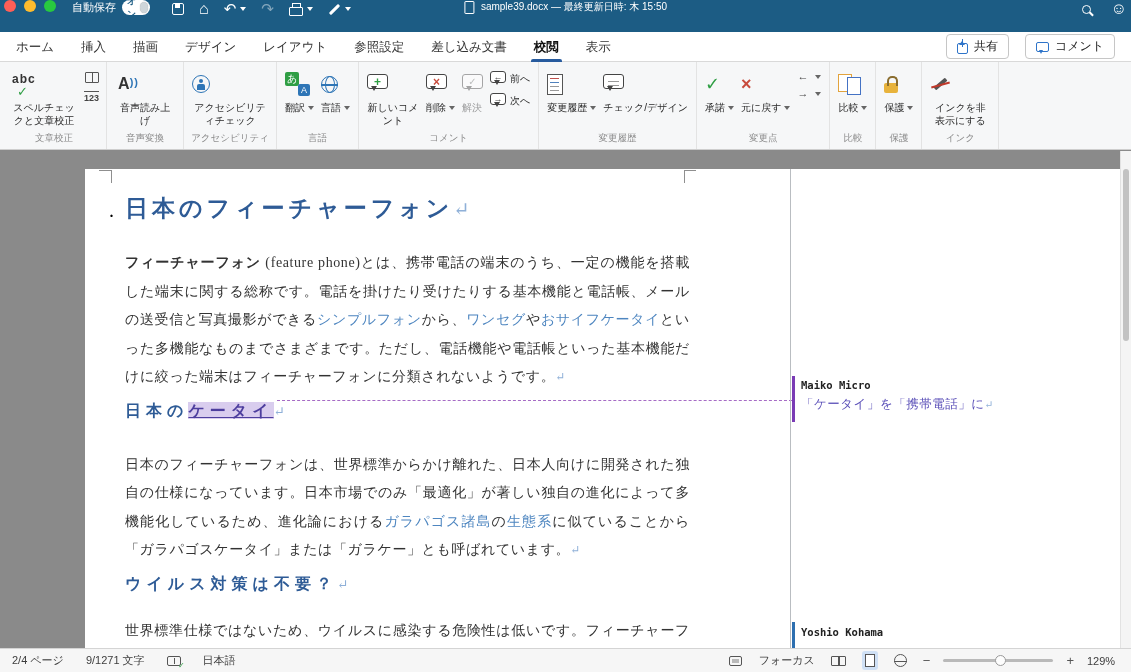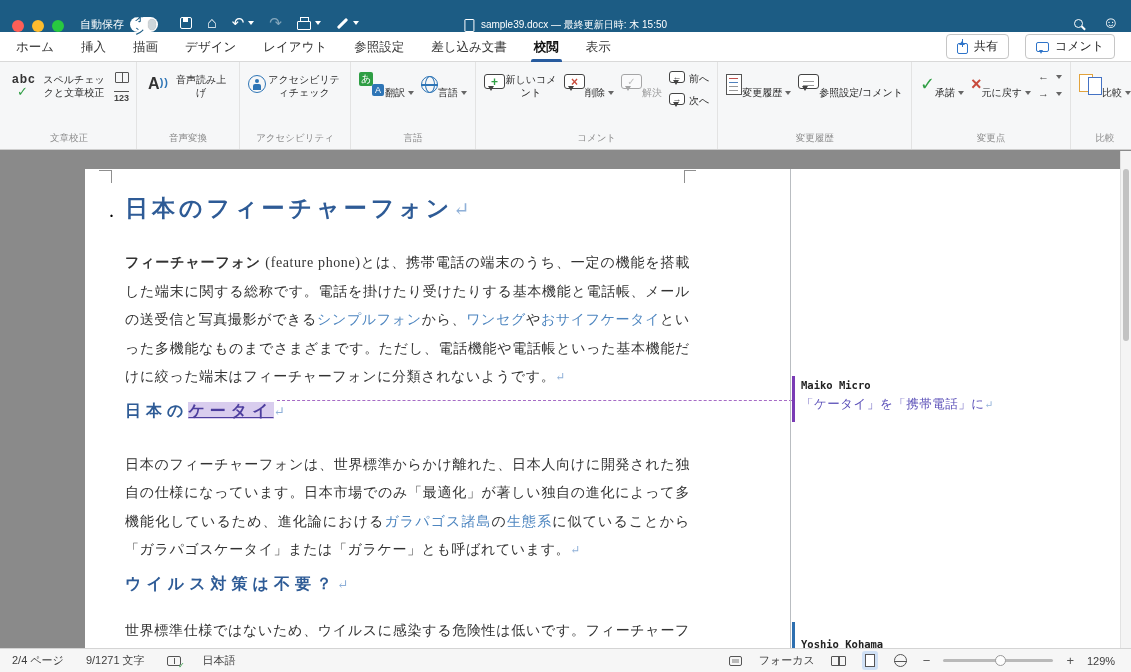--- a/index.html
+++ b/index.html
@@ -1,20 +1,20 @@
 <!DOCTYPE html>
 <html><head>
 <meta charset="utf-8">
 <style>
 *{margin:0;padding:0;box-sizing:border-box}
 html,body{width:1131px;height:672px;overflow:hidden;font-family:"Liberation Sans","DejaVu Sans",sans-serif}
 body{position:relative;background:#8a8a8a;cursor:default}
 
 
-.titlebar{position:absolute;top:0;left:0;right:0;height:32px;background:#1c5c84;display:flex;align-items:flex-end;padding:0 12px;color:#fff;z-index:10}
+.titlebar{position:absolute;top:0;left:0;right:0;height:32px;background:#1c5c84;display:flex;align-items:flex-start;padding:0 4px;color:#fff;z-index:10}
 .lights{display:flex;gap:8px;align-items:center}
 .light{width:12px;height:12px;border-radius:50%;display:inline-block}
 .l-red{background:#ff5f57}.l-yel{background:#febc2e}.l-grn{background:#28c840}
 .autosave{display:flex;align-items:center;gap:6px;margin-left:16px;font-size:11px}
 .toggle{width:28px;height:15px;background:#fff;border-radius:8px;display:flex;align-items:center;padding:0 2px}
 .toggle .on{font-size:9px;color:#1c5c84;font-weight:bold;margin-left:3px}
 .knob{width:11px;height:11px;border-radius:50%;background:#cfd6da;margin-left:auto;box-shadow:0 0 1px rgba(0,0,0,.4)}
 .tb-icons{display:flex;align-items:center;gap:15px;margin-left:22px}
 .tbbtn{display:flex;align-items:center;gap:3px}
 .dim{opacity:.45}
@@ -46,21 +46,21 @@
 .ic-share::before{content:"";position:absolute;top:-5px;left:4px;width:1.5px;height:8px;background:#2e74c9}
 .ic-share::after{content:"";position:absolute;top:-6px;left:1.5px;border:3px solid transparent;border-bottom:4px solid #2e74c9}
 .ic-combub{width:13px;height:10px;border:1.5px solid #2e74c9;border-radius:2px;position:relative;display:inline-block}
 .ic-combub::after{content:"";position:absolute;left:2px;bottom:-5px;border:2.5px solid transparent;border-top:4px solid #2e74c9}
 
 
 .ribbon{position:absolute;top:62px;left:0;right:0;height:88px;background:#f6f7f8;border-bottom:1px solid #cecece;display:flex;padding:0 2px;z-index:8}
 .rgroup{display:flex;flex-direction:column;border-right:1px solid #e3e3e3;padding:5px 5px 1px;flex:none}
 .rbtns{flex:1;display:flex;align-items:flex-start;gap:1px}
 .glabel{font-size:9.5px;color:#8a8a8a;text-align:center;padding:1px 2px 3px;white-space:nowrap}
-.rbtn{display:flex;flex-direction:row;align-items:flex-end;padding:2px 3px;border-radius:3px}
+.rbtn{display:flex;flex-direction:column;align-items:flex-start;padding:2px 3px;border-radius:3px}
 .rbtn .ic{height:30px;display:flex;align-items:center;justify-content:center}
 .rbtn .lb{font-size:10px;color:#2a2a2a;text-align:center;line-height:1.3;margin-top:2px}
 .w68{max-width:68px}.w76{max-width:76px}.w52{max-width:52px}.w60{max-width:60px}.w88{max-width:88px}
 .rcol{display:flex;flex-direction:column;gap:4px;padding-top:3px}
 .rsm{display:flex;align-items:center;gap:4px;font-size:10px;color:#2a2a2a;padding:1px 3px}
 .rsm-ic{display:flex;align-items:center;justify-content:center;padding:2px}
 .ic-abc{position:relative;width:30px;height:24px;display:inline-block}
 .ic-abc::before{content:"abc";position:absolute;top:0;left:2px;font-size:12px;font-weight:bold;color:#333;letter-spacing:1px}
 .ic-abc::after{content:"✓";position:absolute;bottom:-3px;left:7px;color:#2f9e44;font-size:13px;font-weight:bold}
 .ic-book{width:14px;height:11px;border:1.3px solid #555;border-radius:1px;position:relative;display:inline-block}
@@ -129,21 +129,21 @@
 .rev{position:absolute;left:0;right:0}
 .rev-bar{position:absolute;left:1px;width:3px}
 .bar-purple{background:#7a3bb5}
 .bar-blue{background:#2d6fb0}
 .rev-author{font-family:"DejaVu Sans Mono","Liberation Mono",monospace;font-size:10.5px;font-weight:bold;color:#222;margin-left:10px}
 .rev-text{font-family:"Liberation Serif","DejaVu Serif",serif;font-size:12.5px;color:#5a4fb8;margin-left:10px;margin-top:5px;letter-spacing:.5px}
 .rev1{top:210px}
 .rev1 .rev-bar{top:-3px;height:46px}
 .rev2{top:453px}
 .rev2 .rev-bar{top:0;height:26px}
-.rev2 .rev-author{margin-top:16px}
+.rev2 .rev-author{margin-top:4px}
 
 
 .vscroll{position:absolute;right:0;top:151px;bottom:24px;width:11px;background:#f4f4f4;border-left:1px solid #e2e2e2;z-index:5}
 .vthumb{position:absolute;left:2px;right:2px;top:18px;height:172px;background:#c2c2c2;border-radius:4px}
 
 
 .statusbar{position:absolute;left:0;right:0;bottom:0;height:24px;background:#f6f6f6;border-top:1px solid #d4d4d4;display:flex;align-items:center;padding:0 12px;font-size:11px;color:#3d3d3d;gap:22px;z-index:10}
 .ic-proof{width:14px;height:10px;border:1.2px solid #555;border-radius:2px;position:relative;display:inline-block}
 .ic-proof::before{content:"";position:absolute;left:50%;top:1px;bottom:1px;width:1px;background:#555}
 .ic-proof::after{content:"✓";position:absolute;right:-5px;bottom:-5px;font-size:8px;color:#2f9e44}
@@ -339,21 +339,21 @@
       <div class="rbtn">
         <div class="ic">
             <span class="ic-track"></span>
           </div>
         <div class="lb w60"><span>変更履歴</span><span class="chev"></span></div>
       </div>
       <div class="rbtn">
         <div class="ic">
             <span class="ic-bub lines"></span>
           </div>
-        <div class="lb w88"><span>参照設定/コメント</span></div>
+        <div class="lb w88"><span>チェック/デザイン</span></div>
       </div>
     </div>
     <div class="glabel">変更履歴</div>
   </div>
 
   <div class="rgroup">
     <div class="rbtns">
       <div class="rbtn">
         <div class="ic">
             <span class="ic-accept"></span>

